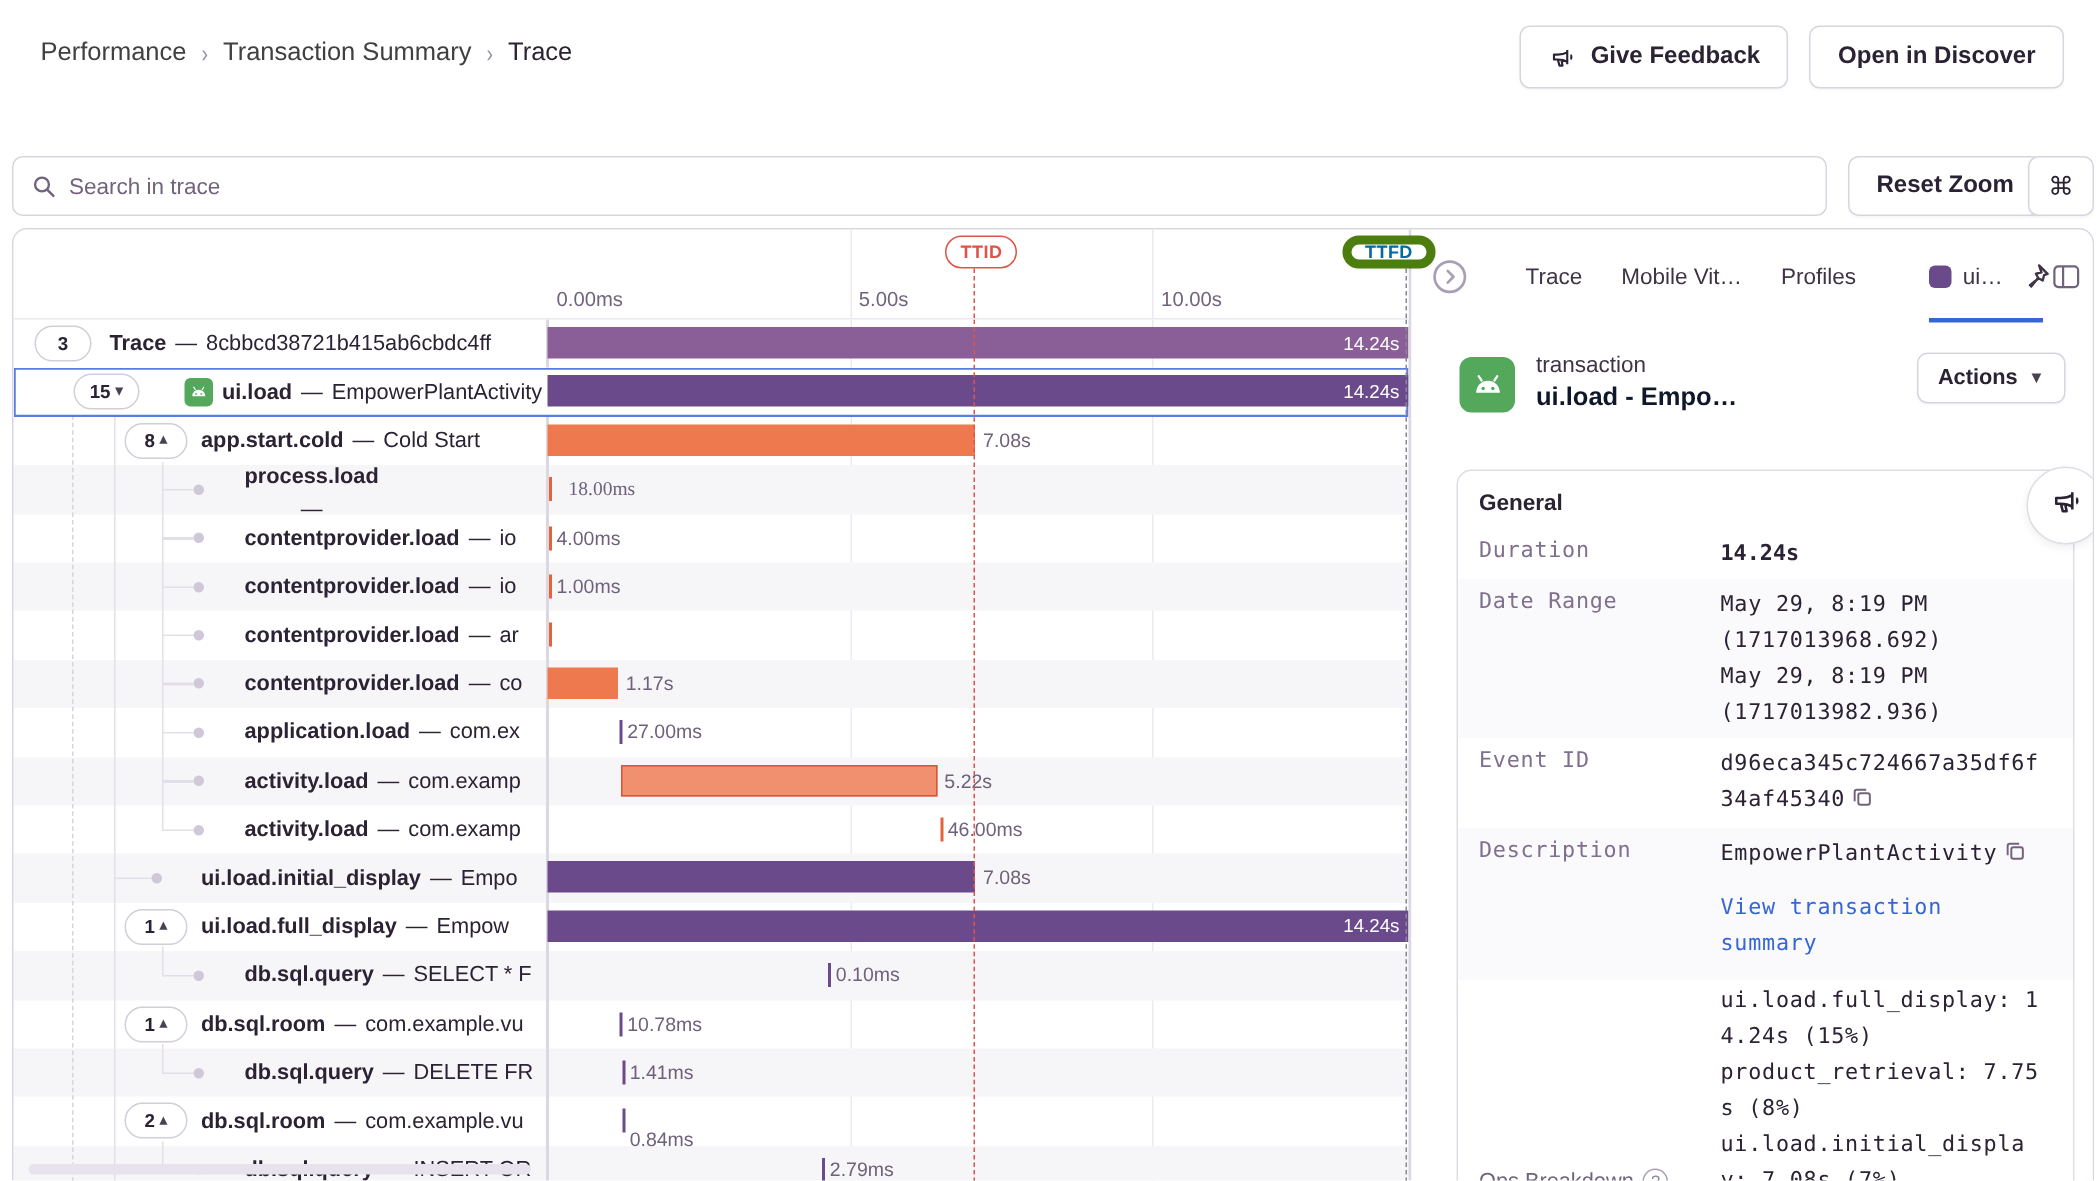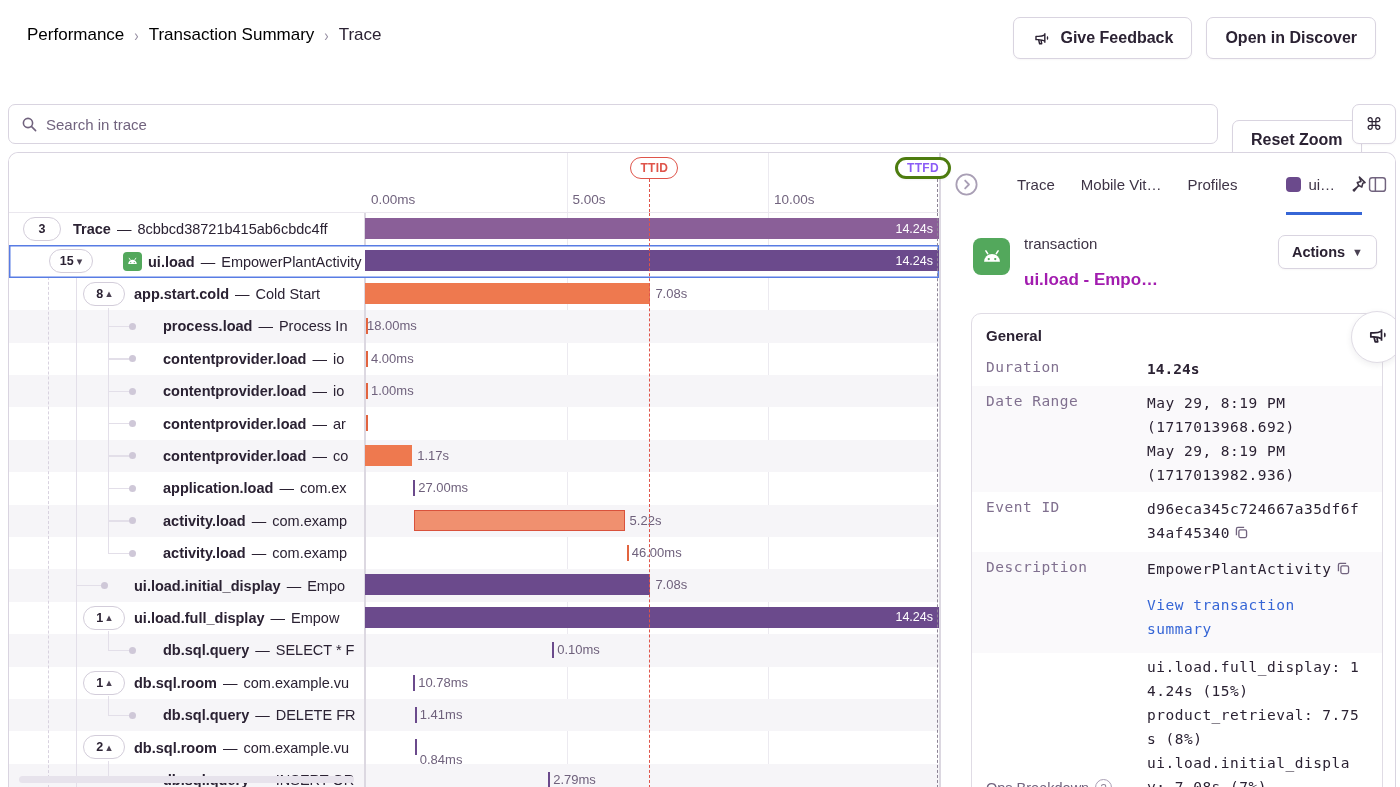--- a/index.html
+++ b/index.html
@@ -2,48 +2,48 @@
 <html><head>
 <meta charset="utf-8">
 <style>
   * { box-sizing: border-box; margin: 0; padding: 0; }
   html,body { width:1400px; height:787px; overflow:hidden; background:#fff;
     font-family:"Liberation Sans", sans-serif; color:#2b2233; }
 
   
   .app-header { position:absolute; left:0; top:0; width:1400px; height:72px; background:#fff; }
   .breadcrumb { position:absolute; left:27px; top:25px; font-size:17px; display:flex; align-items:center; gap:10px; }
-  .crumb-link { color:#000000; cursor:pointer; }
+  .crumb-link { color:#404040; cursor:pointer; }
   .crumb-current { color:#2b2233; }
   .crumb-sep { color:#9890a4; font-size:13px; transform:scaleY(1.3); }
   .hdr-buttons { position:absolute; right:24px; top:17px; display:flex; gap:14px; }
   .btn { display:inline-flex; align-items:center; gap:9px; background:#fff; border:1px solid #d9d4e0;
     border-radius:7px; padding:0 18px; height:42px; font-size:16px; font-weight:bold; color:#2b2233;
     box-shadow:0 1px 2px rgba(43,34,51,.04); cursor:pointer; white-space:nowrap; }
 
   
   .search-wrap { position:absolute; left:8px; top:104px; width:1210px; height:40px; border:1px solid #d9d4e0;
     border-radius:7px; background:#fff; display:flex; align-items:center; padding:0 12px; gap:8px; }
   .search-input { border:none; outline:none; flex:1; font-size:15px; color:#2b2233;
     font-family:"Liberation Sans", sans-serif; background:transparent; }
   .search-input::placeholder { color:#71637e; }
-  .btn-reset { position:absolute; left:1232px; top:120px; height:40px; border-radius:7px; }
+  .btn-reset { position:absolute; left:1232px; top:104px; height:40px; border-radius:7px; }
   .btn-cmd { position:absolute; left:1352px; top:104px; height:40px; width:44px; justify-content:center;
     padding:0; border-radius:7px; font-size:17px; font-weight:normal; }
 
   
   .panel { position:absolute; left:8px; top:152px; width:1388px; height:635px; background:#fff;
     border:1.5px solid #d9d4e0; border-bottom:none; border-radius:10px 10px 0 0; overflow:hidden; }
   .v-div { position:absolute; top:0; bottom:0; width:1.5px; background:#dcd8e1; }
   .tl-header { position:absolute; left:0; top:0; width:930px; height:60px; border-bottom:1px solid #eae7ee; background:#fff; z-index:5; }
   .axis-label { position:absolute; top:39px; font-size:13.5px; color:#71637e; white-space:nowrap; }
   .badge { position:absolute; top:4px; height:22px; border-radius:11px; background:#fff; display:flex;
     align-items:center; padding:0 9px; font-size:12px; font-weight:bold; letter-spacing:.3px; z-index:6; }
   .badge-red { border:1px solid #df544a; color:#df544a; }
-  .badge-gray { border:3px solid #4d7c0f; color:#8b5cf6; box-shadow:0 1px 2px rgba(43,34,51,.05); }
+  .badge-gray { border:6px solid #4d7c0f; color:#0369a1; box-shadow:0 1px 2px rgba(43,34,51,.05); }
   .gridline { position:absolute; top:0; bottom:0; width:1px; background:#eceaf0; }
   .marker-line { position:absolute; width:0; }
   .marker-red { border-left:1.5px dashed #df544a; }
   .marker-gray { border-left:1.5px dashed #8d8496; }
 
   
   .rows { position:absolute; left:0; top:60px; width:930px; height:575px; overflow:hidden; }
   .row { position:absolute; left:0; width:930px; height:32.4px; cursor:pointer; }
   .row.stripe { background:#f6f5f8; }
   .row.selected { background:#fff; box-shadow:inset 0 0 0 1.5px #587ce4; z-index:4; }
@@ -79,21 +79,21 @@
   .active-tab .tab { margin:0; font-weight:normal; }
   .tab-underline { position:absolute; left:0; bottom:0; height:3px; background:#3666d6; width:76px; }
   .icon-btn { display:inline-flex; align-items:center; justify-content:center; cursor:pointer; }
   .layout-icons { margin-left:auto; display:flex; gap:10px; align-items:center; }
 
   .txn-head { position:absolute; left:32px; top:82px; width:424px; display:flex; align-items:flex-start; }
   .txn-icon { width:37px; height:37px; border-radius:8px; background:#53a85c; display:flex; align-items:center;
     justify-content:center; flex:none; margin-top:3px; }
   .txn-text { margin-left:14px; overflow:hidden; }
   .txn-kind { font-size:15px; color:#3e3446; }
-  .txn-title { font-size:17px; font-weight:bold; color:#a21caf; white-space:nowrap; margin-top:18px; }
+  .txn-title { font-size:17px; font-weight:bold; color:#0f172a; white-space:nowrap; margin-top:3px; }
   .btn-actions { margin-left:auto; margin-right:20px; height:34px; padding:0 13px; font-size:14.5px; gap:7px; border-radius:7px; }
   .btn-actions .chev { font-size:11px; color:#4a4152; }
 
   .gen-card { position:absolute; left:30px; top:160px; width:412px; height:520px; border:1.5px solid #e0dce5;
     border-radius:10px; background:#fff; overflow:hidden; }
   .gen-title { font-size:15px; font-weight:bold; padding:13px 14px 8px; }
   .g-row { display:flex; padding:5px 12px 5px 14px; }
   .g-row.shade { background:#faf9fb; }
   .g-label { width:161px; flex:none; font-family:"DejaVu Sans Mono", monospace; font-size:14.5px;
     letter-spacing:.5px; color:#80708f; padding-top:2px; }
@@ -233,29 +233,29 @@
         </div>
         <div class="chart-cell">
           <div class="bar" style="left: 0px; width: 285.388px; background: rgb(238, 121, 79);"></div>
           <div class="dur-label" style="left: 290.388px;">7.08s</div>
         </div>
       </div>
       <div class="row stripe" style="top: 97.2px;">
         <div class="tree-cell">
           <div class="stub" style="left: 99px; width: 21px; top: 15.5px;"></div>
           <div class="dot" style="left: 120px; top: 12.5px;"></div>
-          <div class="tree-label" style="left: 154px;">
+          <div class="tree-label" style="left: 154px; flex-direction: column;">
             <span class="op">process.load</span>
             <span class="sep">—</span>
             <span>Process In</span>
           </div>
         </div>
         <div class="chart-cell">
           <div class="tick" style="left: 1px; background: rgb(226, 100, 63);"></div>
-          <div class="dur-label" style="left: 2px;">18.00ms</div>
+          <div class="dur-label" style="left: 14px; font-family: Liberation Serif, serif;">18.00ms</div>
         </div>
       </div>
       <div class="row" style="top: 129.6px;">
         <div class="tree-cell">
           <div class="stub" style="left: 99px; width: 21px; top: 15.5px;"></div>
           <div class="dot" style="left: 120px; top: 12.5px;"></div>
           <div class="tree-label" style="left: 154px;">
             <span class="op">contentprovider.load</span>
             <span class="sep">—</span>
             <span>io</span>

